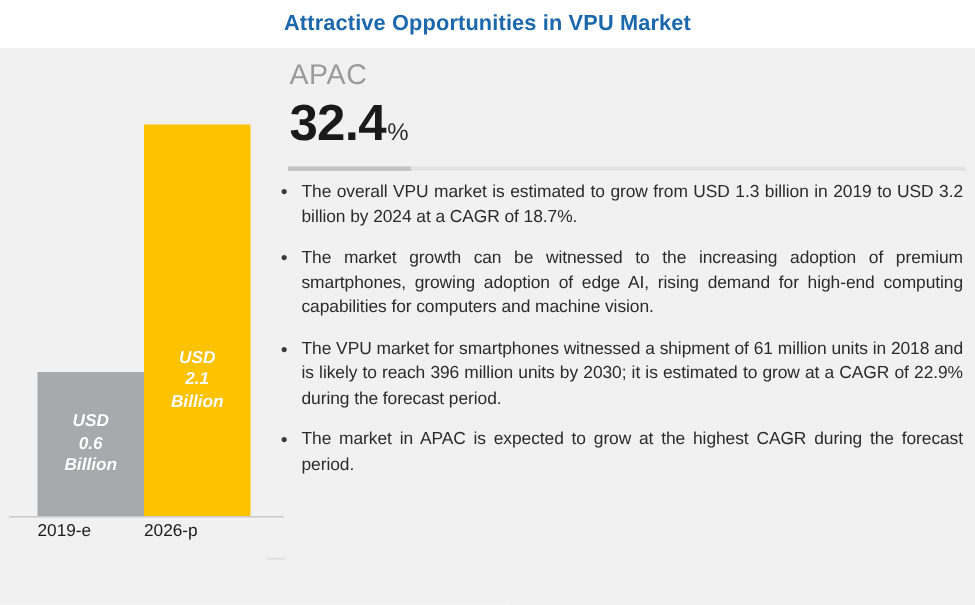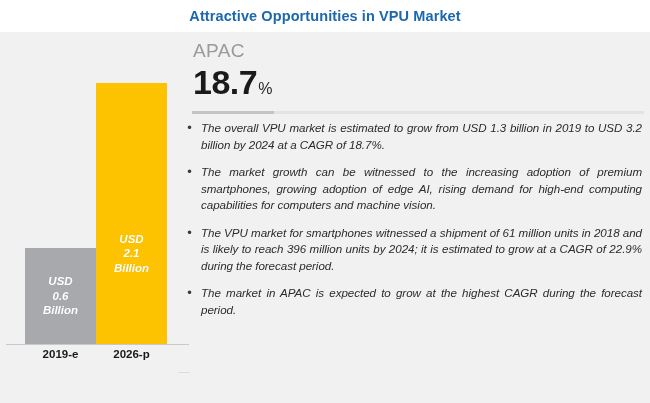--- a/index.html
+++ b/index.html
@@ -105,23 +105,23 @@
     position: absolute;
     left: 0;
     top: 316px;
     width: 178px;
     height: 20px;
   }
   .axis-tick {
     position: absolute;
     top: 0;
     font-size: 11.5px;
-    font-weight: bold;
+    font-weight: normal;
     color: #1a1a1a;
-    text-align: center;
+    text-align: left;
   }
   .axis-tick-1 { left: 25px; width: 71px; }
   .axis-tick-2 { left: 96px; width: 71px; }
 
   
   .info-panel {
     position: absolute;
     left: 178px; top: 0;
     width: 472px;
     height: 371px;
@@ -190,21 +190,20 @@
     color: #3a3a3a;
     line-height: 16.5px;
   }
   .bullet-text {
     flex: 1 1 auto;
     font-size: 11.6px;
     color: #2b2b2b;
     line-height: 16.5px;
     text-align: justify;
     letter-spacing: -0.05px;
-    font-style: italic;
   }
   .footer-rule {
     position: absolute;
     left: 0;
     top: 340px;
     width: 12px;
     height: 1px;
     background: #dcdcdc;
   }
 </style>
@@ -246,21 +245,21 @@
         <div class="axis-tick axis-tick-1">2019-e</div>
         <div class="axis-tick axis-tick-2">2026-p</div>
       </div>
     </div>
 
     <div class="info-panel">
 
       <div class="cagr-block">
         <div class="cagr-label">APAC</div>
         <div class="cagr-value-row">
-          <span class="cagr-value">18.7</span>
+          <span class="cagr-value">32.4</span>
           <span class="cagr-pct">%</span>
         </div>
       </div>
 
       <div class="divider">
         <div class="divider-accent"></div>
       </div>
 
       <div class="bullets">
 
@@ -269,21 +268,21 @@
           <div class="bullet-text">The overall VPU market is estimated to grow from USD 1.3 billion in 2019 to USD 3.2 billion by 2024 at a CAGR of 18.7%.</div>
         </div>
 
         <div class="bullet">
           <div class="bullet-dot">•</div>
           <div class="bullet-text">The market growth can be witnessed to the increasing adoption of premium smartphones, growing adoption of edge AI, rising demand for high-end computing capabilities for computers and machine vision.</div>
         </div>
 
         <div class="bullet">
           <div class="bullet-dot">•</div>
-          <div class="bullet-text">The VPU market for smartphones witnessed a shipment of 61 million units in 2018 and is likely to reach 396 million units by 2024; it is estimated to grow at a CAGR of 22.9% during the forecast period.</div>
+          <div class="bullet-text">The VPU market for smartphones witnessed a shipment of 61 million units in 2018 and is likely to reach 396 million units by 2030; it is estimated to grow at a CAGR of 22.9% during the forecast period.</div>
         </div>
 
         <div class="bullet">
           <div class="bullet-dot">•</div>
           <div class="bullet-text">The market in APAC is expected to grow at the highest CAGR during the forecast period.</div>
         </div>
 
       </div>
 
       <div class="footer-rule"></div>

